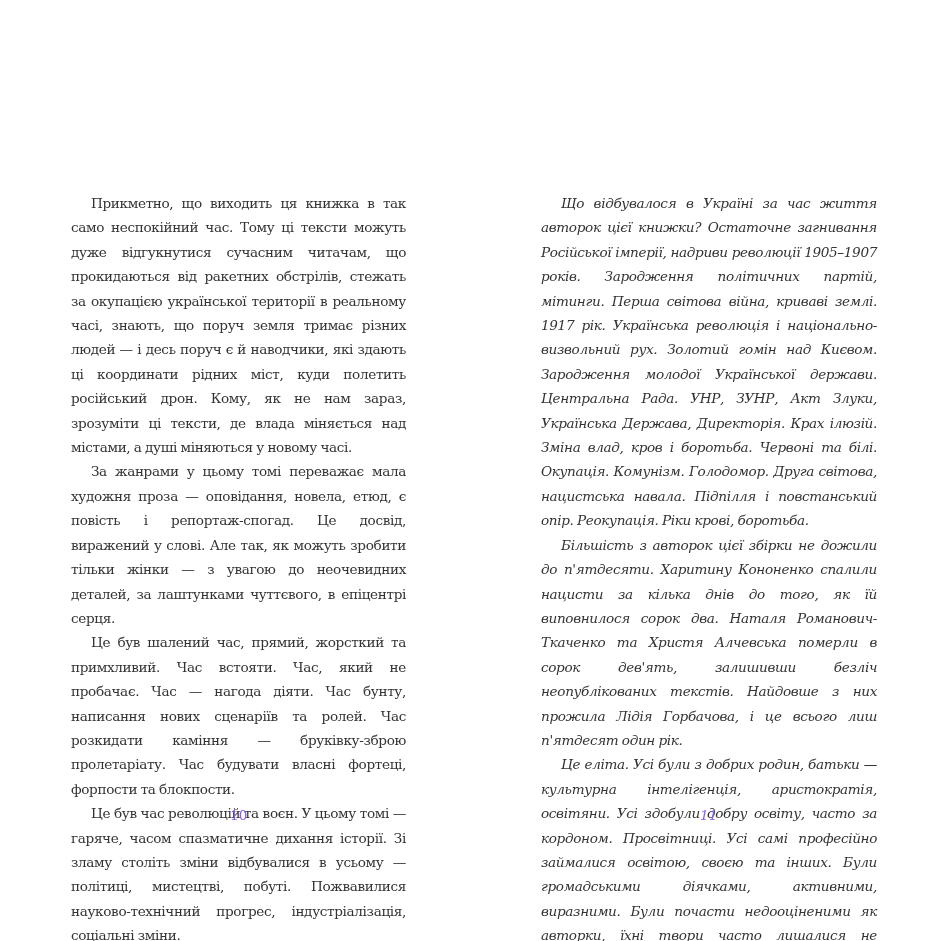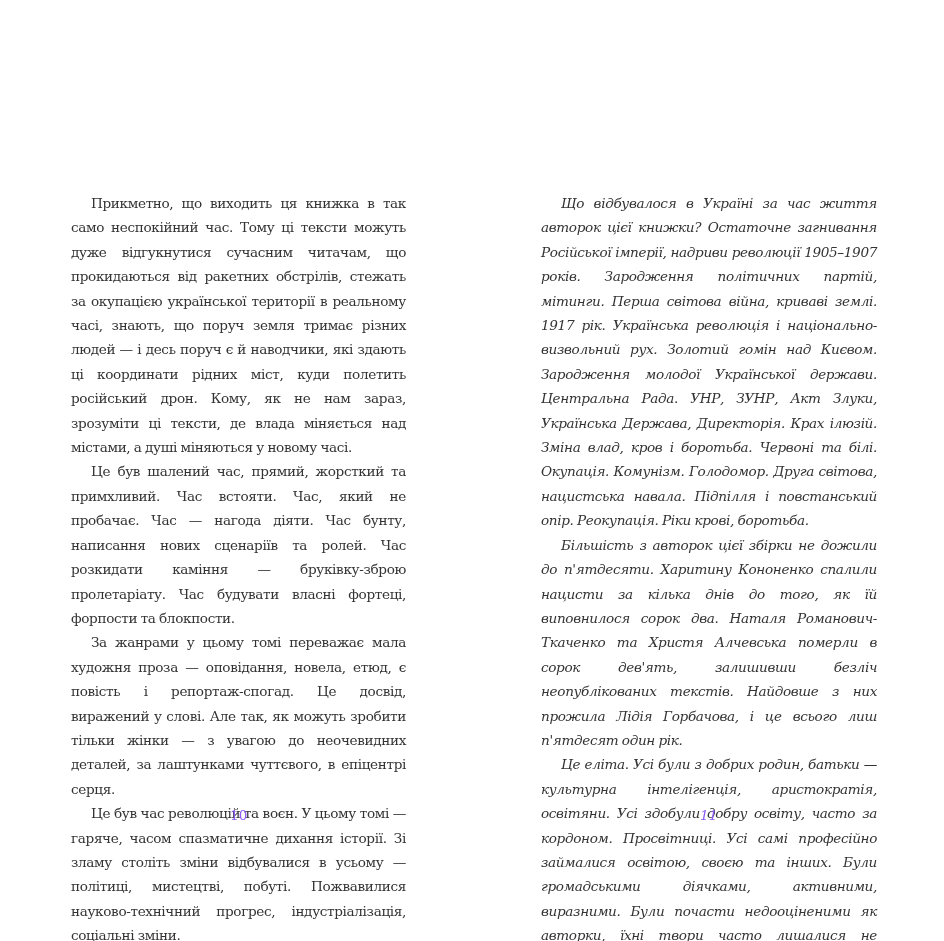--- a/index.html
+++ b/index.html
@@ -55,22 +55,22 @@
     .page-right .page-number { left: 228px; }
   </style>
 </head>
 <body>
 
 <div class="spread">
 
   <div class="page page-left">
     <div class="text-block">
       <p class="para">Прикметно, що виходить ця книжка в так само неспокійний час. Тому ці тексти можуть дуже відгукнутися сучасним читачам, що прокидаються від ракетних обстрілів, стежать за окупацією української території в реальному часі, знають, що поруч земля тримає різних людей — і десь поруч є й наводчики, які здають ці координати рідних міст, куди полетить російський дрон. Кому, як не нам зараз, зрозуміти ці тексти, де влада міняється над містами, а душі міняються у новому часі.</p>
+      <p class="para">За жанрами у цьому томі переважає мала художня проза — оповідання, новела, етюд, є повість і репортаж-спогад. Це досвід, виражений у слові. Але так, як можуть зробити тільки жінки — з увагою до неочевидних деталей, за лаштунками чуттєвого, в епіцентрі серця.</p>
       <p class="para">Це був шалений час, прямий, жорсткий та примхливий. Час встояти. Час, який не пробачає. Час — нагода діяти. Час бунту, написання нових сценаріїв та ролей. Час розкидати каміння — бруківку-зброю пролетаріату. Час будувати власні фортеці, форпости та блокпости.</p>
-      <p class="para">За жанрами у цьому томі переважає мала художня проза — оповідання, новела, етюд, є повість і репортаж-спогад. Це досвід, виражений у слові. Але так, як можуть зробити тільки жінки — з увагою до неочевидних деталей, за лаштунками чуттєвого, в епіцентрі серця.</p>
       <p class="para">Це був час революцій та воєн. У цьому томі — гаряче, часом спазматичне дихання історії. Зі зламу століть зміни відбувалися в усьому — політиці, мистецтві, побуті. Пожвавилися науково-технічний прогрес, індустріалізація, соціальні зміни.</p>
 
     </div>
     <div class="page-number">10</div>
   </div>
 
   <div class="page page-right">
     <div class="text-block">
       <p class="para">Що відбувалося в Україні за час життя авторок цієї книжки? Остаточне загнивання Російської імперії, надриви революції 1905–1907 років. Зародження політичних партій, мітинги. Перша світова війна, криваві землі. 1917 рік. Українська революція і національно-визвольний рух. Золотий гомін над Києвом. Зародження молодої Української держави. Центральна Рада. УНР, ЗУНР, Акт Злуки, Українська Держава, Директорія. Крах ілюзій. Зміна влад, кров і боротьба. Червоні та білі. Окупація. Комунізм. Голодомор. Друга світова, нацистська навала. Підпілля і повстанський опір. Реокупація. Ріки крові, боротьба.</p>
       <p class="para">Більшість з авторок цієї збірки не дожили до п'ятдесяти. Харитину Кононенко спалили нацисти за кілька днів до того, як їй виповнилося сорок два. Наталя Романович-Ткаченко та Христя Алчевська померли в сорок дев'ять, залишивши безліч неопублікованих текстів. Найдовше з них прожила Лідія Горбачова, і це всього лиш п'ятдесят один рік.</p>

